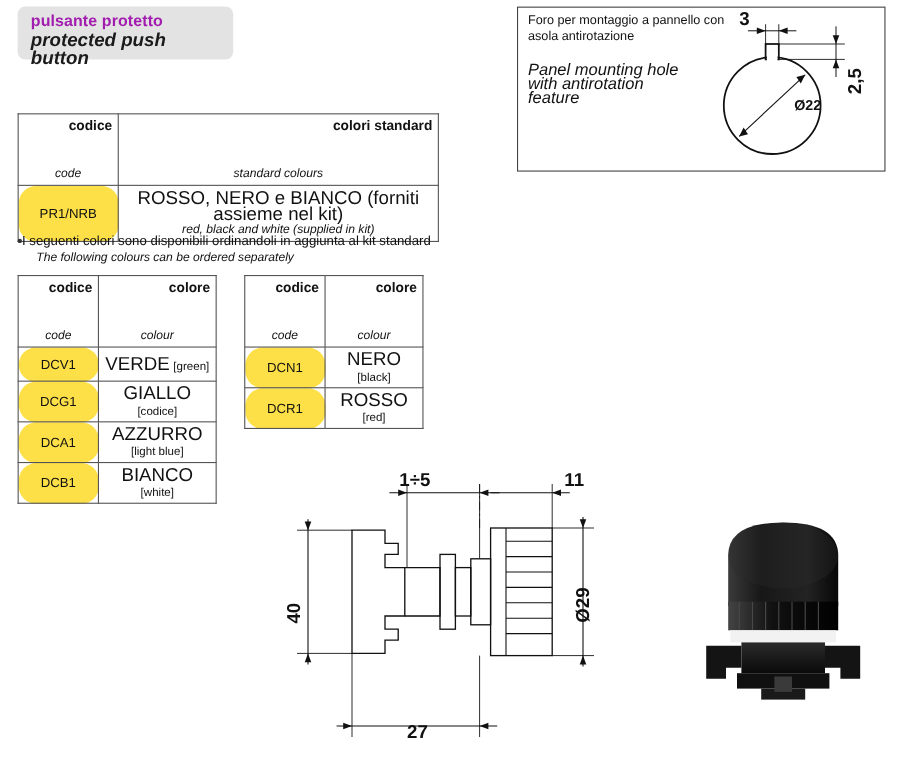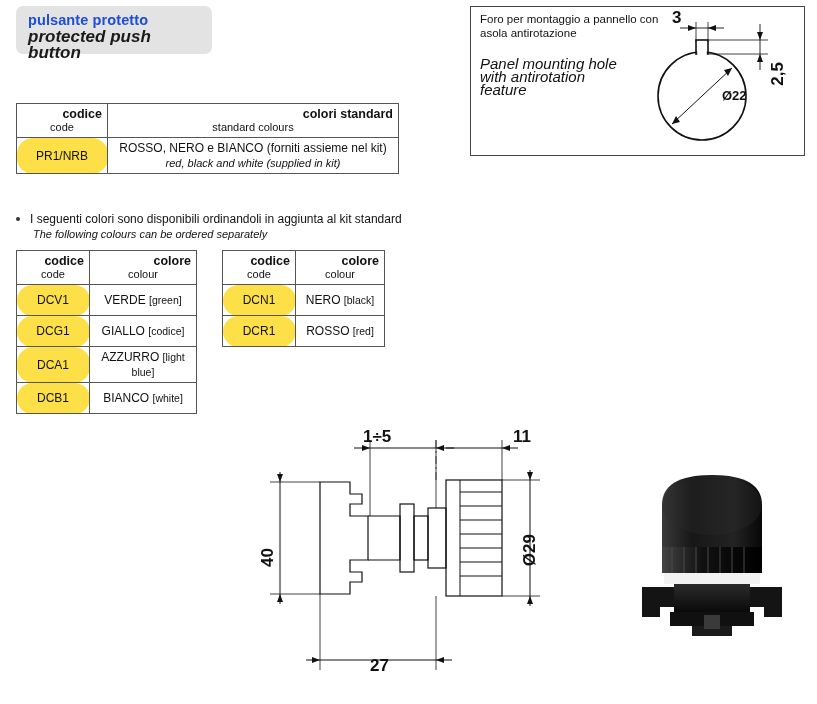--- a/index.html
+++ b/index.html
@@ -22,21 +22,21 @@
     left: 16px; top: 6px;
     width: 196px; height: 48px;
     background: #e3e3e3;
     border-radius: 7px;
     padding: 6px 10px 0 12px;
     box-sizing: border-box;
   }
   #title-it {
     font-size: 14.5px;
     font-weight: bold;
-    color: #1d4ed8;
+    color: #a21caf;
     letter-spacing: .1px;
     line-height: 17px;
   }
   #title-en {
     font-size: 17px;
     font-style: italic;
     font-weight: bold;
     color: #1a1a1a;
     line-height: 16px;
   }
@@ -48,39 +48,39 @@
   }
   table.tbl td, table.tbl th {
     border: 1px solid #555;
     padding: 3px 5px;
     text-align: center;
     vertical-align: middle;
     font-size: 12px;
     font-weight: normal;
   }
   .hdr-it { font-size: 12.5px; font-weight: bold; line-height: 14px; text-align: right; }
-  .hdr-en { font-size: 11px; line-height: 13px; }
+  .hdr-en { font-size: 11px; font-style: italic; line-height: 13px; margin-top: 31px; }
   .code-cell { font-weight: bold; font-size: 12.5px; background: #fde047; border-radius: 16px; }
-  .val-it { font-size: 12px; line-height: 15px; }
+  .val-it { font-size: 17px; line-height: 15px; }
   .val-en { font-size: 11px; font-style: italic; line-height: 14px; }
   .inline-en { font-size: 10.5px; }
 
   
   #main-code-table { left: 16px; top: 103px; }
   #main-code-table td.c1 { width: 80px; }
   #main-code-table td.c2 { width: 280px; }
 
   
   #note-block { left: 16px; top: 212px; width: 420px; }
   #note-bullet {
     position: absolute; left: 0; top: 5px;
     width: 4px; height: 4px; border-radius: 50%;
     background: #333;
   }
-  #note-it { font-size: 12px; line-height: 15px; margin-left: 14px; }
+  #note-it { font-size: 12px; line-height: 15px; margin-left: 4px; }
   #note-en { font-size: 11px; font-style: italic; line-height: 15px; margin-left: 17px; }
 
   
   #colour-table-left { left: 16px; top: 250px; }
   #colour-table-right { left: 222px; top: 250px; }
   .ct td.ccode { width: 62px; }
   .ct td.ccol  { width: 96px; }
   .ct td.ccode2 { width: 62px; }
   .ct td.ccol2  { width: 78px; }
   .ct td { height: 24px; }

